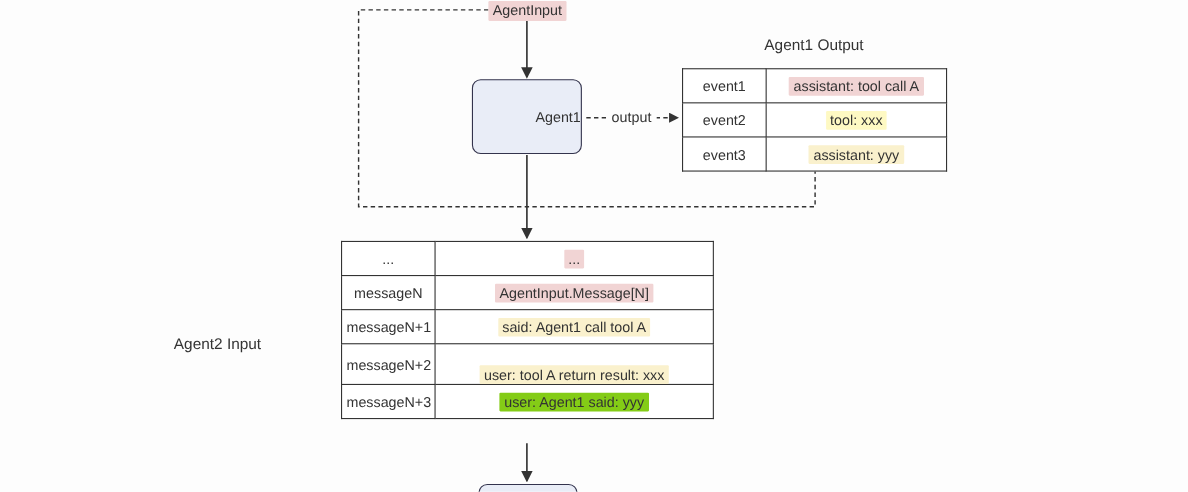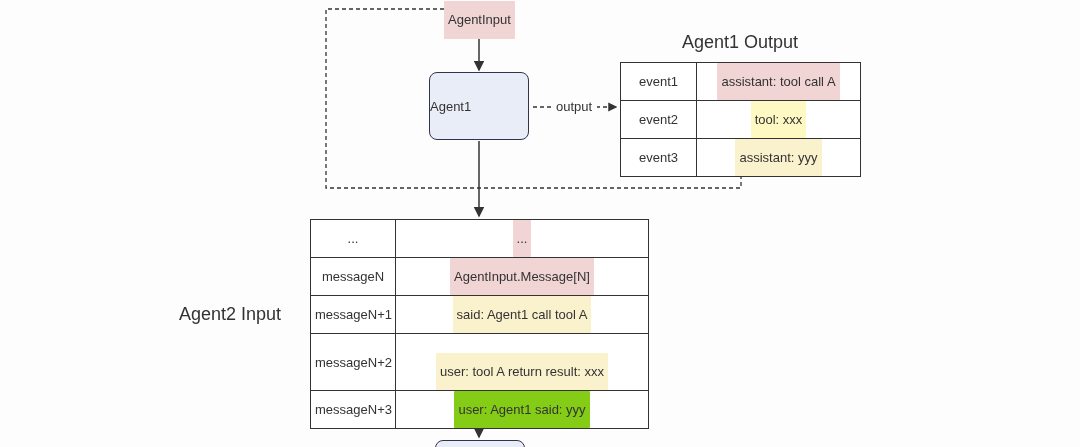--- a/index.html
+++ b/index.html
@@ -6,35 +6,35 @@
   body{font-family:"Liberation Sans","DejaVu Sans",sans-serif;color:#333;}
   #canvas{
     position:relative;width:1080px;height:447px;overflow:hidden;
     background:#fdfdfd;
   }
   #wires{position:absolute;left:0;top:0;pointer-events:none;}
   .dashed{fill:none;stroke:#333;stroke-width:1.3;stroke-dasharray:4 3;}
   .solid{fill:none;stroke:#333;stroke-width:1.5;}
   .abs{position:absolute;}
   .lbl{font-size:13px;line-height:16px;white-space:nowrap;}
-  .mark{display:inline-block;padding:11px 4px;border-radius:1px;white-space:nowrap;}
+  .mark{display:inline-block;padding:1px 4px;border-radius:1px;white-space:nowrap;}
   .node{
     position:absolute;box-sizing:border-box;border:1.5px solid #33334d;
-    border-radius:8px;display:flex;align-items:center;justify-content:flex-start;
+    border-radius:8px;display:flex;align-items:center;justify-content:flex-end;
     font-size:13px;
   }
   .tbl{position:absolute;border-collapse:collapse;background:#ffffff;table-layout:fixed;}
   .tbl td{
     border:1px solid #333;height:30px;padding:0 4px;text-align:center;
     vertical-align:middle;font-size:13px;white-space:nowrap;overflow:hidden;
   }
   .edge-label{
     position:absolute;font-size:13px;background:#fdfdfd;padding:0 5px;line-height:16px;
   }
-  .title{position:absolute;font-size:18px;white-space:nowrap;}
+  .title{position:absolute;font-size:14px;white-space:nowrap;}
 </style>
 </head>
 <body>
 
 <div id="canvas">
 
   <svg id="wires" width="1080" height="447">
     <defs>
       <marker id="arrow" viewBox="0 0 10 10" refX="8.5" refY="5" markerWidth="7" markerHeight="7" orient="auto-start-reverse">
         <path d="M0,0 L10,5 L0,10 z" fill="#333"></path>
@@ -77,21 +77,21 @@
     </tr>
     <tr>
       <td>event3</td>
       <td>
         <span class="mark" style="background-color: rgb(250, 241, 205);">assistant: yyy</span>
       </td>
     </tr>
   </tbody>
     </table>
 
-  <div class="title" style="left:170px;top:304px;width:120px;text-align:center;">Agent2 Input</div>
+  <div class="title" style="left:158px;top:304px;width:120px;text-align:left;">Agent2 Input</div>
 
   <table class="tbl" style="left:310px;top:219px;width:338px;">
     <colgroup>
         <col style="width:85px">
         <col style="width:253px">
       </colgroup>
     <tbody>
     <tr>
       <td>...</td>
       <td>

